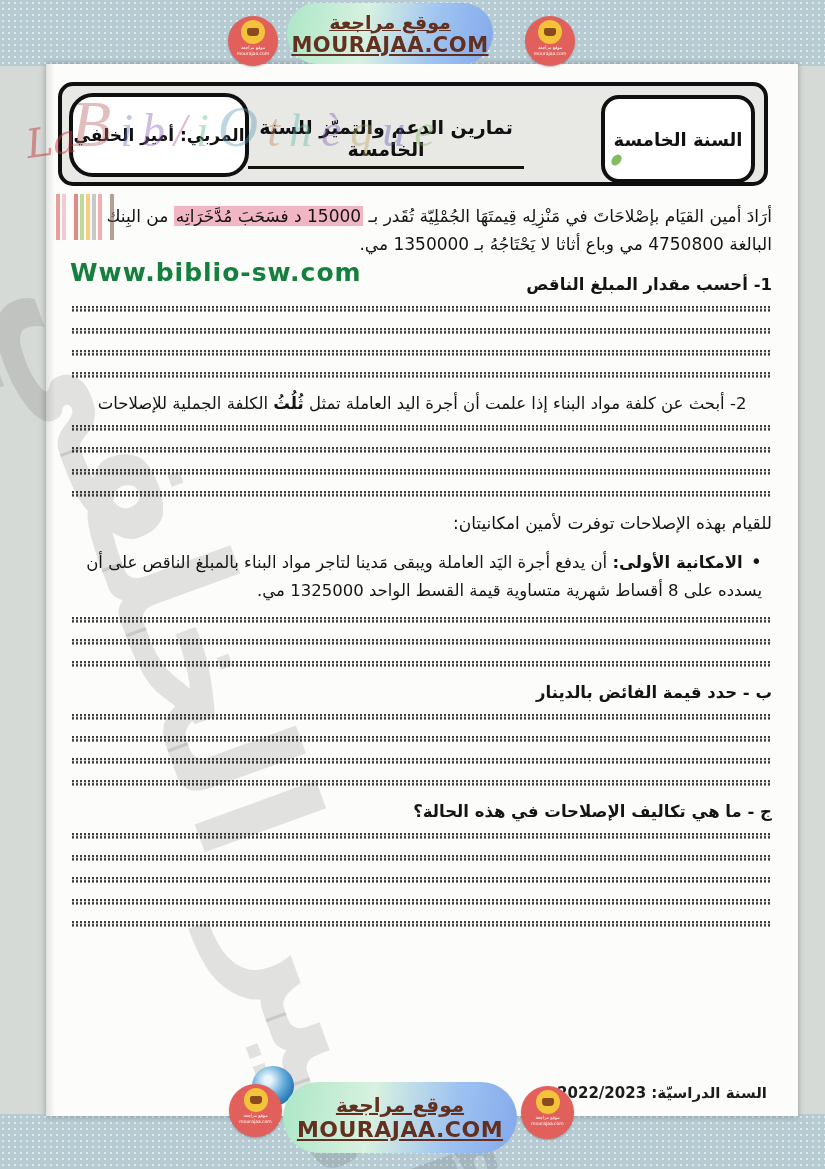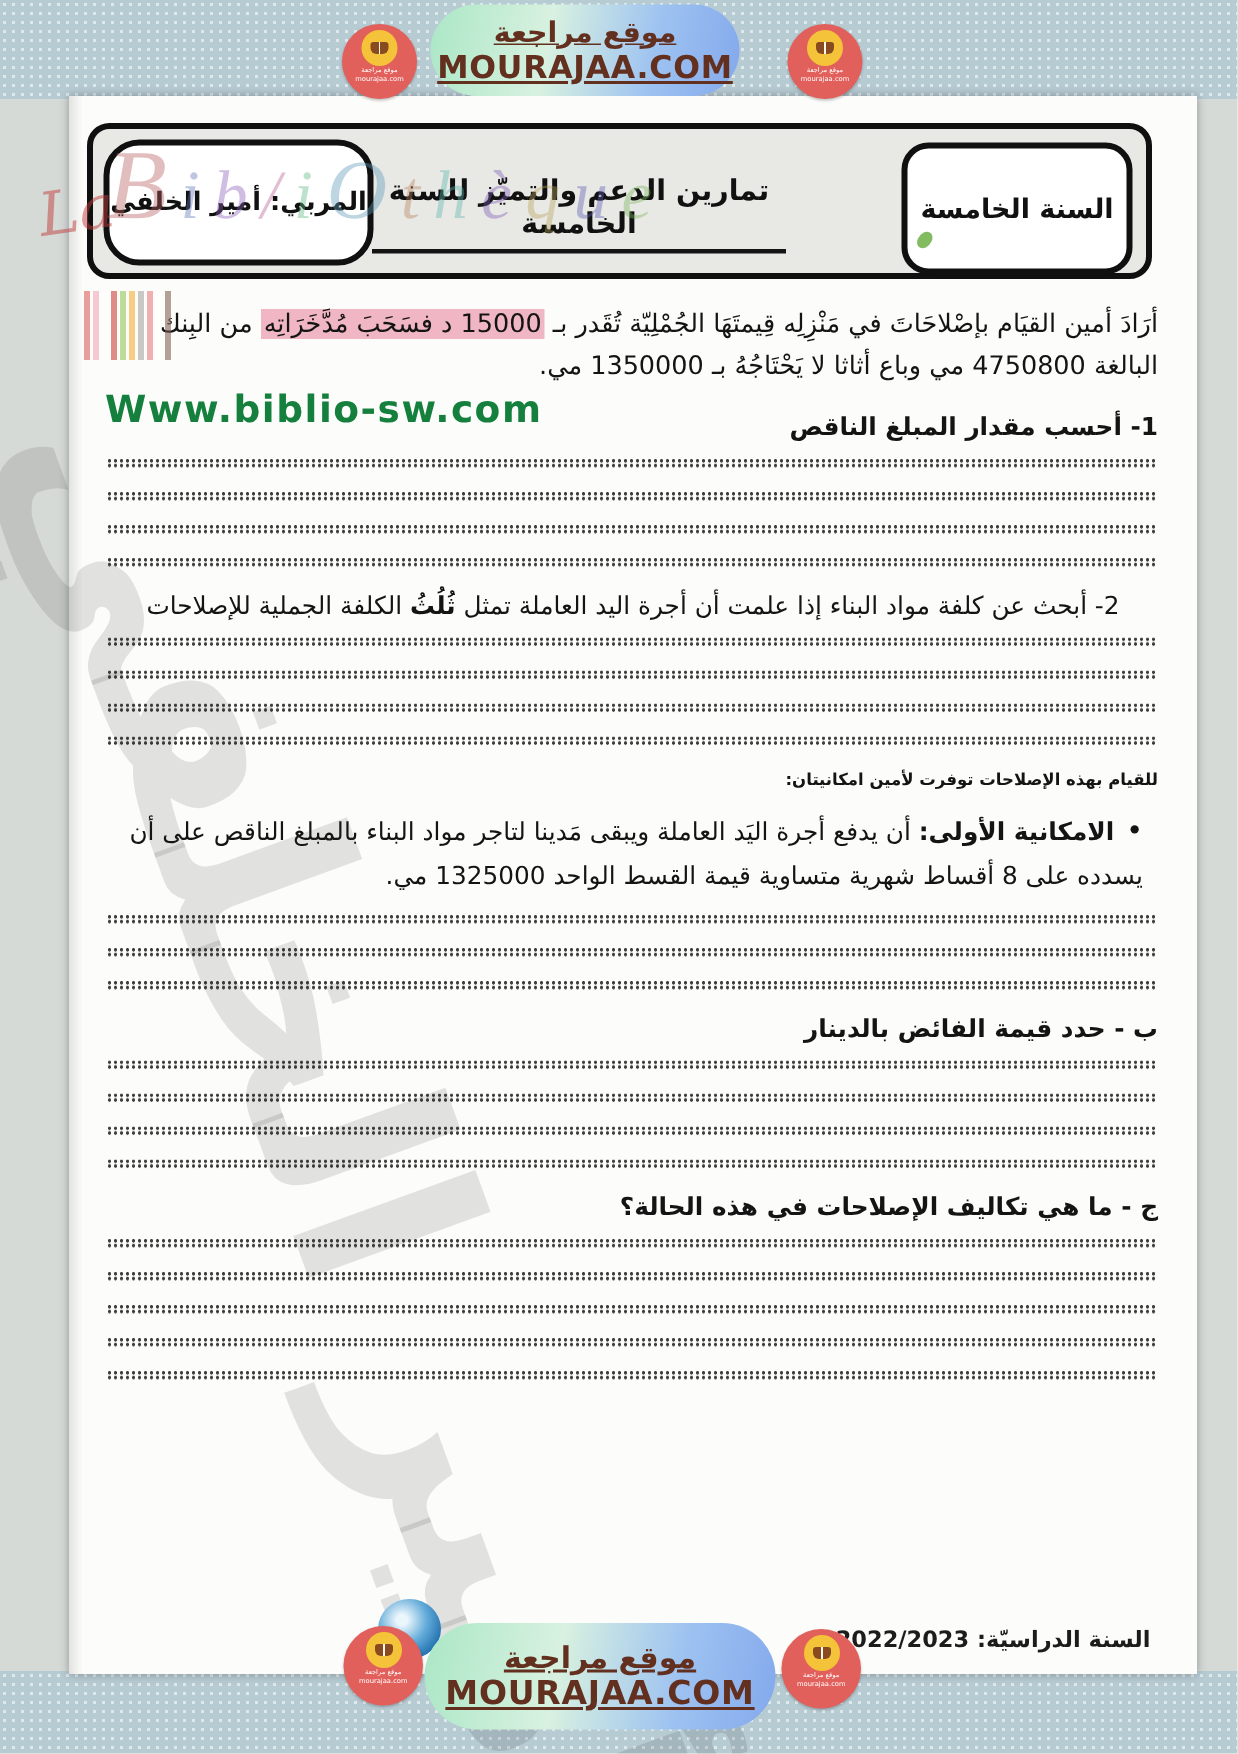--- a/index.html
+++ b/index.html
@@ -38,21 +38,21 @@
   .content{position:relative;padding:0 26px;direction:rtl;text-align:right;color:#141414;}
   .intro{margin-top:16px;font-size:17px;line-height:1.65;font-weight:500;}
   .hl{background:#f1b6c3;padding:0 2px;}
   .q1{margin-top:6px;font-size:16.5px;font-weight:bold;}
   .q2{margin-top:6px;font-size:16.5px;font-weight:500;text-align:center;}
   .q2 .b{font-weight:bold;}
   .lines{margin-top:12px;}
   .dotline{height:6px;margin-bottom:16px;background-repeat:repeat;
     background-image:radial-gradient(circle at 1px 1.2px,#3d3d3d .95px,rgba(0,0,0,0) 1.3px);
     background-size:4px 3.2px;}
-  .options-intro{margin-top:10px;font-size:11px;font-weight:bold;}
+  .options-intro{margin-top:10px;font-size:17px;font-weight:normal;}
   .option{margin-top:12px;font-size:16.5px;line-height:1.7;padding-right:10px;font-weight:500;}
   .option .blt{font-size:19px;margin-left:8px;}
   .option .lbl{font-weight:bold;}
   .sub{font-size:16.5px;font-weight:bold;}
   .qa{margin-top:14px;} .qb{margin-top:10px;text-align:right;} .qc{margin-top:12px;}
 
   
   .school-year{position:absolute;top:1084px;right:58px;z-index:2;direction:rtl;
     font-size:15px;font-weight:bold;color:#1c1c1c;}
 

